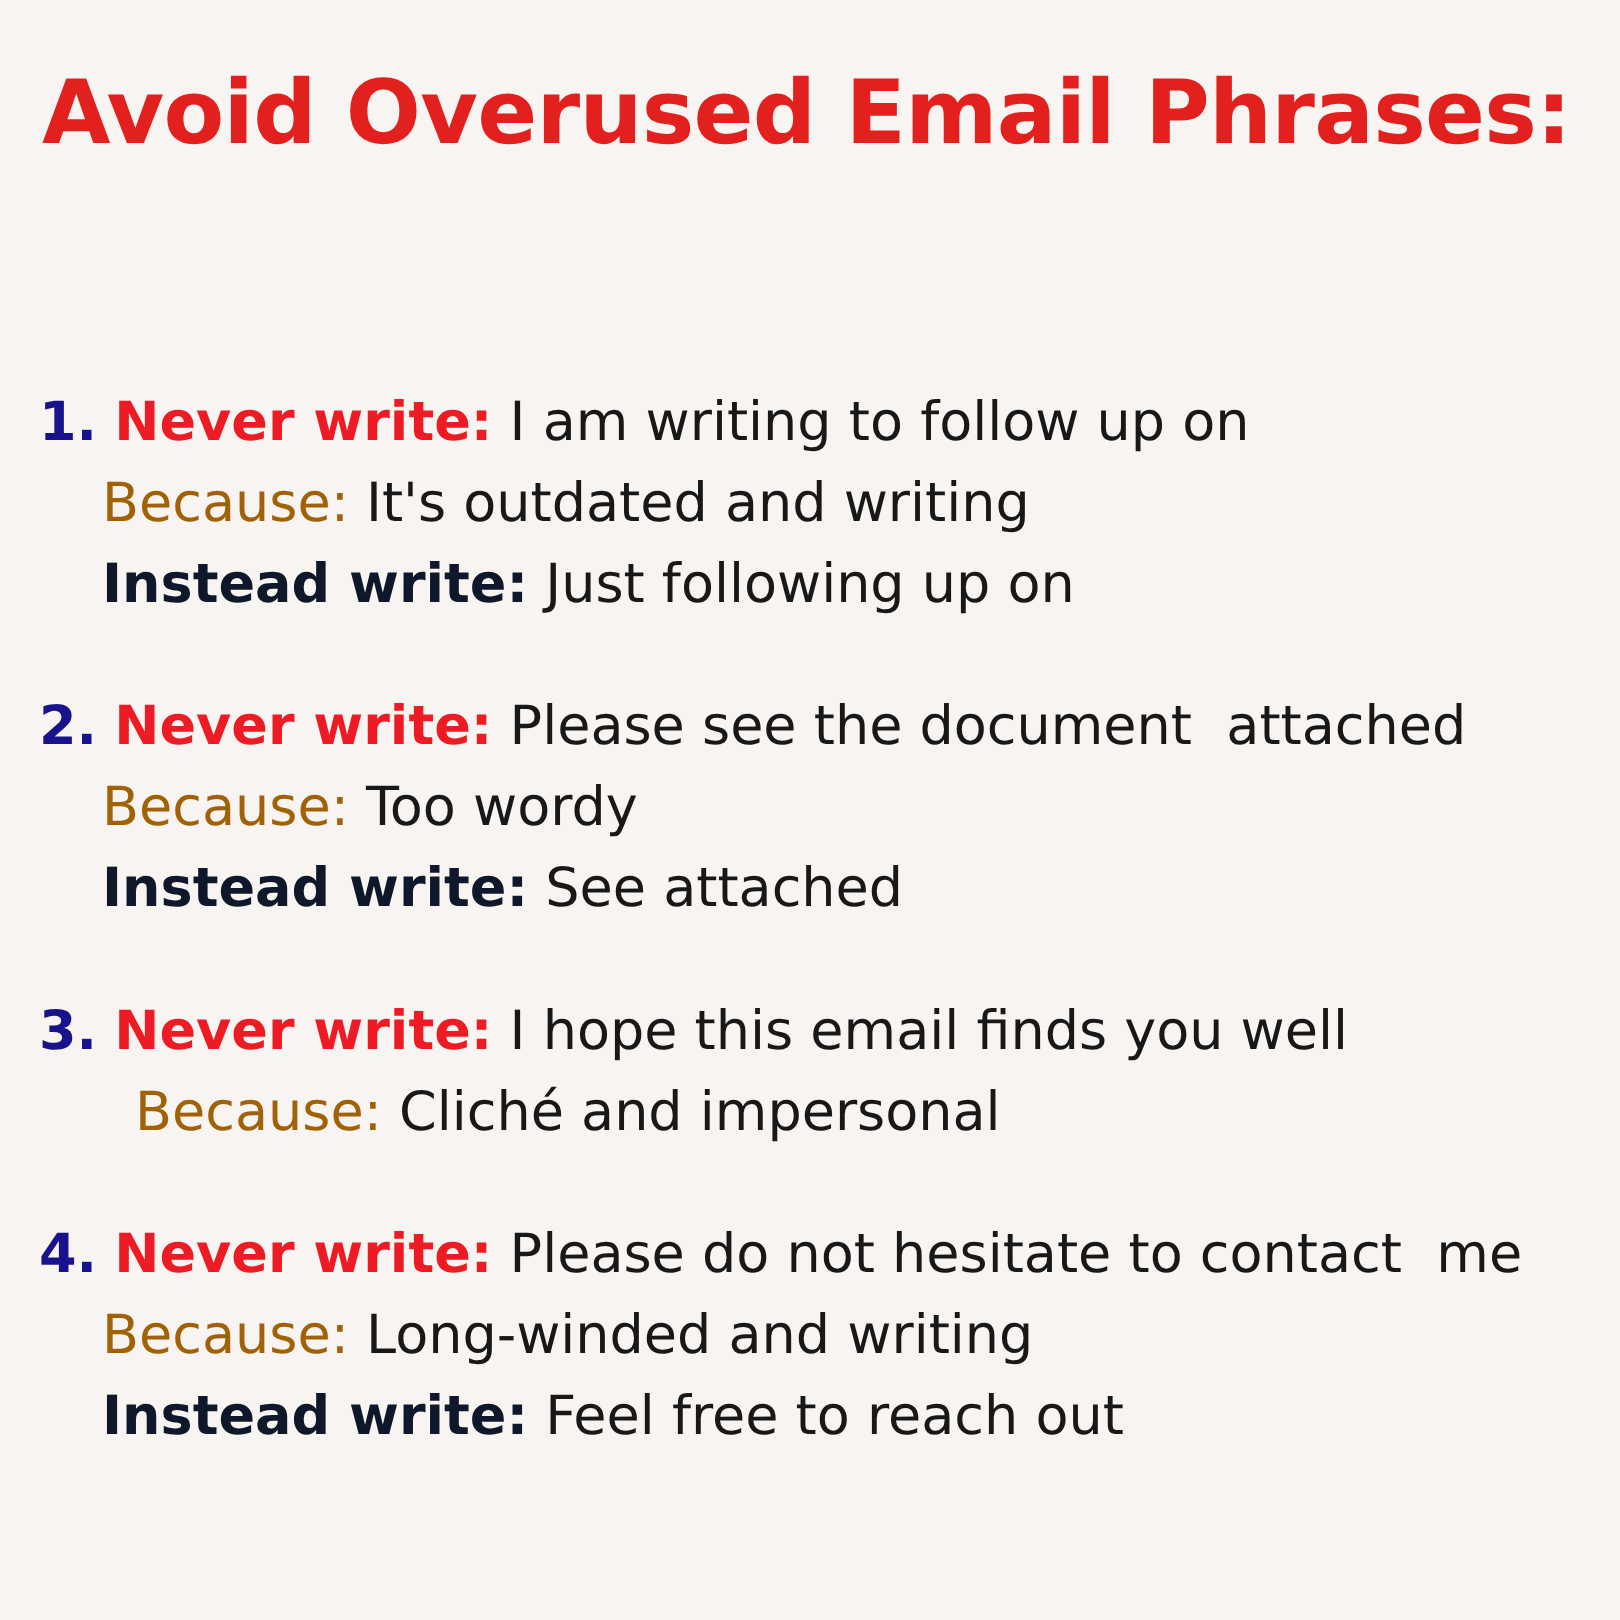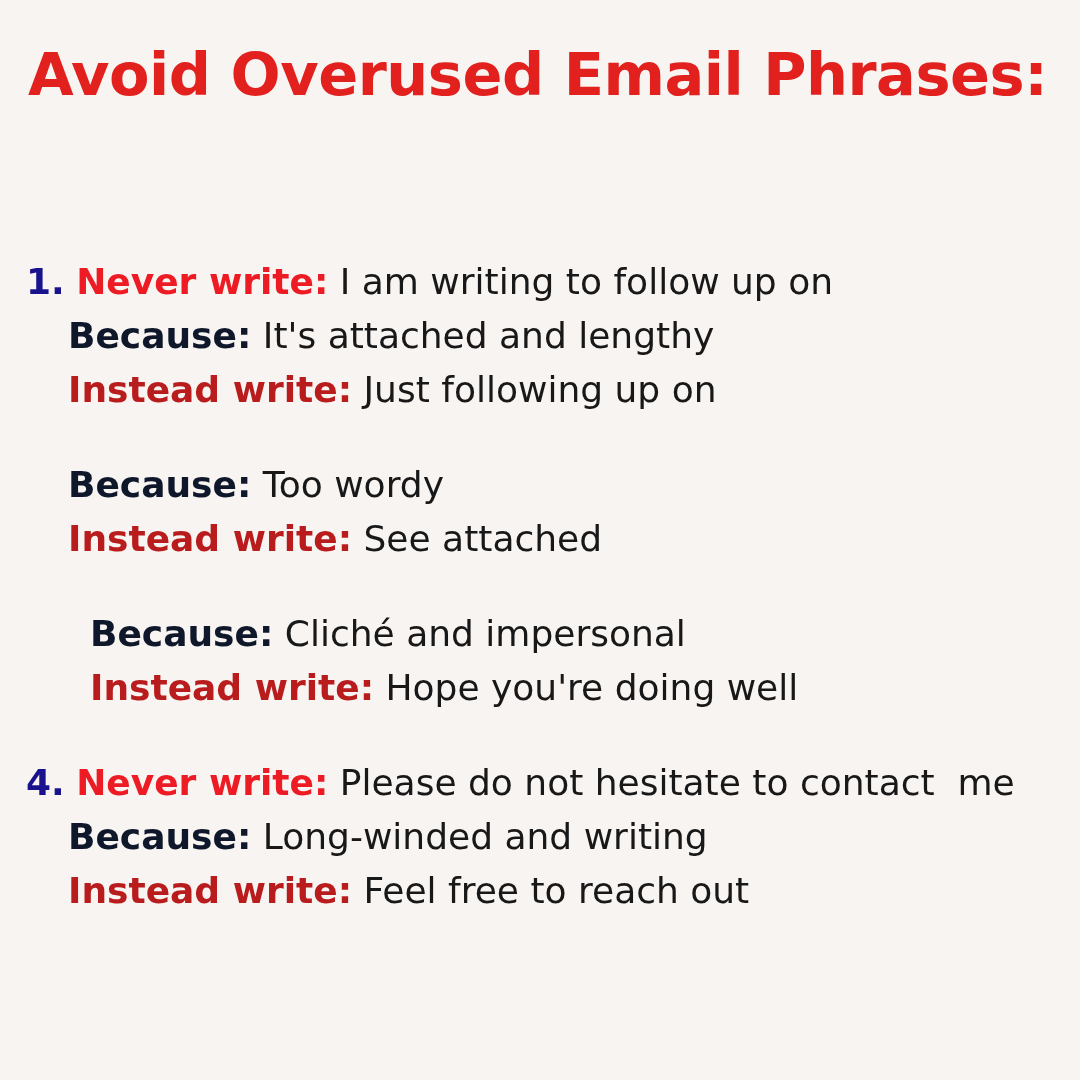--- a/index.html
+++ b/index.html
@@ -76,25 +76,25 @@
   .num {
     color: #18128c;
     font-weight: bold;
   }
   .lbl-never {
     color: #ed1b24;
     font-weight: bold;
     margin-top: 24px;
   }
   .lbl-because {
-    color: #0f172a;
-    font-weight: bold;
+    color: #a16207;
+    font-weight: normal;
   }
   .lbl-instead {
-    color: #b91c1c;
+    color: #0f172a;
     font-weight: bold;
   }
   .body-text {
     color: #181818;
     font-weight: normal;
   }
   .sp {
     display: inline;
   }
 </style>
@@ -104,32 +104,33 @@
 <div class="poster">
 
   <div class="title-block">
     <div class="title-line title-line-1">Avoid Overused Email Phrases:</div>
   </div>
 
   <div class="items">
 
     <div class="item">
       <div class="row row-main"><span class="num">1.</span><span class="sp"> </span><span class="lbl-never">Never write:</span><span class="sp"> </span><span class="body-text">I am writing to follow up on</span></div>
-      <div class="row row-sub"><span class="lbl-because">Because:</span><span class="sp"> </span><span class="body-text">It's attached and lengthy</span></div>
+      <div class="row row-sub"><span class="lbl-because">Because:</span><span class="sp"> </span><span class="body-text">It's outdated and writing</span></div>
       <div class="row row-sub"><span class="lbl-instead">Instead write:</span><span class="sp"> </span><span class="body-text">Just following up on</span></div>
     </div>
 
     <div class="item">
+      <div class="row row-main"><span class="num">2.</span><span class="sp"> </span><span class="lbl-never">Never write:</span><span class="sp"> </span><span class="body-text">Please see the document  attached</span></div>
       <div class="row row-sub"><span class="lbl-because">Because:</span><span class="sp"> </span><span class="body-text">Too wordy</span></div>
       <div class="row row-sub"><span class="lbl-instead">Instead write:</span><span class="sp"> </span><span class="body-text">See attached</span></div>
     </div>
 
     <div class="item item-narrow">
+      <div class="row row-main"><span class="num">3.</span><span class="sp"> </span><span class="lbl-never">Never write:</span><span class="sp"> </span><span class="body-text">I hope this email finds you well</span></div>
       <div class="row row-sub"><span class="lbl-because">Because:</span><span class="sp"> </span><span class="body-text">Cliché and impersonal</span></div>
-      <div class="row row-sub"><span class="lbl-instead">Instead write:</span><span class="sp"> </span><span class="body-text">Hope you're doing well</span></div>
     </div>
 
     <div class="item">
       <div class="row row-main"><span class="num">4.</span><span class="sp"> </span><span class="lbl-never">Never write:</span><span class="sp"> </span><span class="body-text">Please do not hesitate to contact  me</span></div>
       <div class="row row-sub"><span class="lbl-because">Because:</span><span class="sp"> </span><span class="body-text">Long-winded and writing</span></div>
       <div class="row row-sub"><span class="lbl-instead">Instead write:</span><span class="sp"> </span><span class="body-text">Feel free to reach out</span></div>
     </div>
 
   </div>
 </div>

